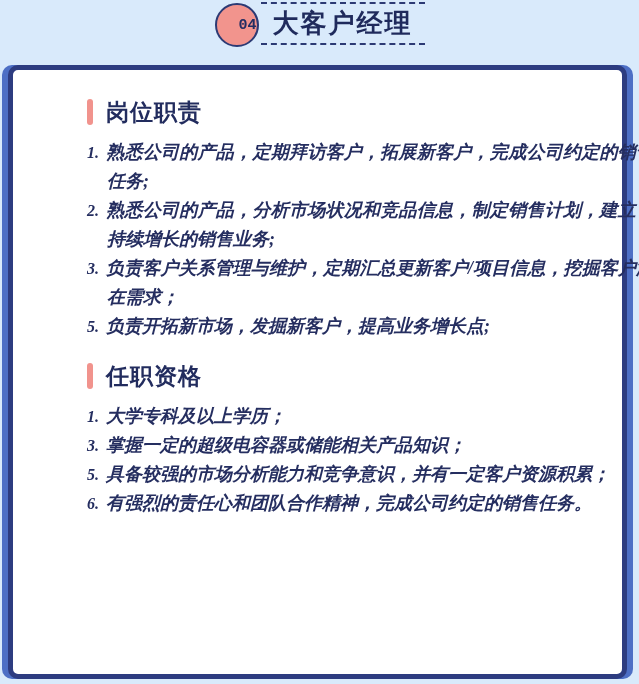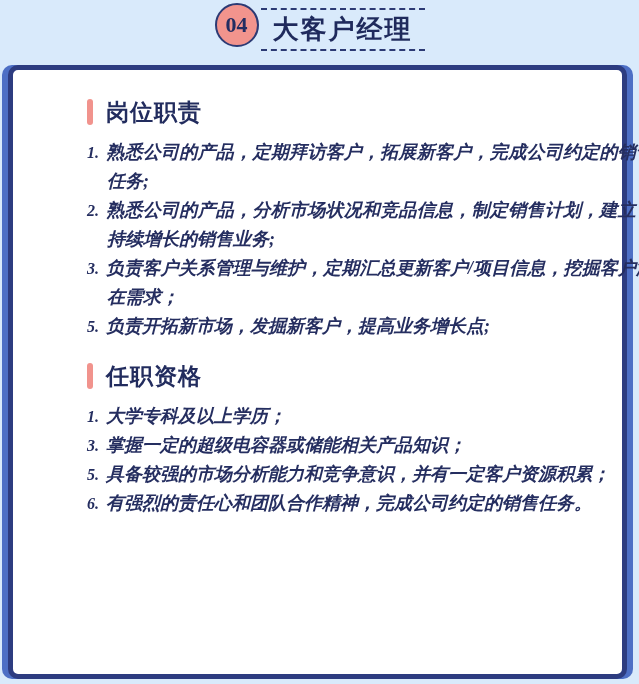--- a/index.html
+++ b/index.html
@@ -16,28 +16,27 @@
     align-items:flex-start;
     padding-top:2px;
     height:56px;
   }
   .badge-circle{
     width:40px;height:40px;
     margin-top:1px;
     background:#f2948d;
     border:2px solid #2c3a74;
     border-radius:50%;
-    display:flex;align-items:center;justify-content:center;
-    font-family:Liberation Serif, serif;
-    font-weight:700;font-size:22px;color:#232d62;
+    display:flex;align-items:center;justify-content:flex-end;
+    font-family:Liberation Mono, monospace;
+    font-weight:700;font-size:15px;color:#232d62;
     position:relative;z-index:2;
     flex:0 0 auto;
   }
   .title-box{
-    margin-top:6px;
     margin-left:2px;
     border-top:2px dashed #2c3a74;
     border-bottom:2px dashed #2c3a74;
     padding:4px 12px 5px 12px;
   }
   .title-text{
     font-size:26px;
     font-weight:900;
     letter-spacing:2px;
     color:#1f2a5c;

